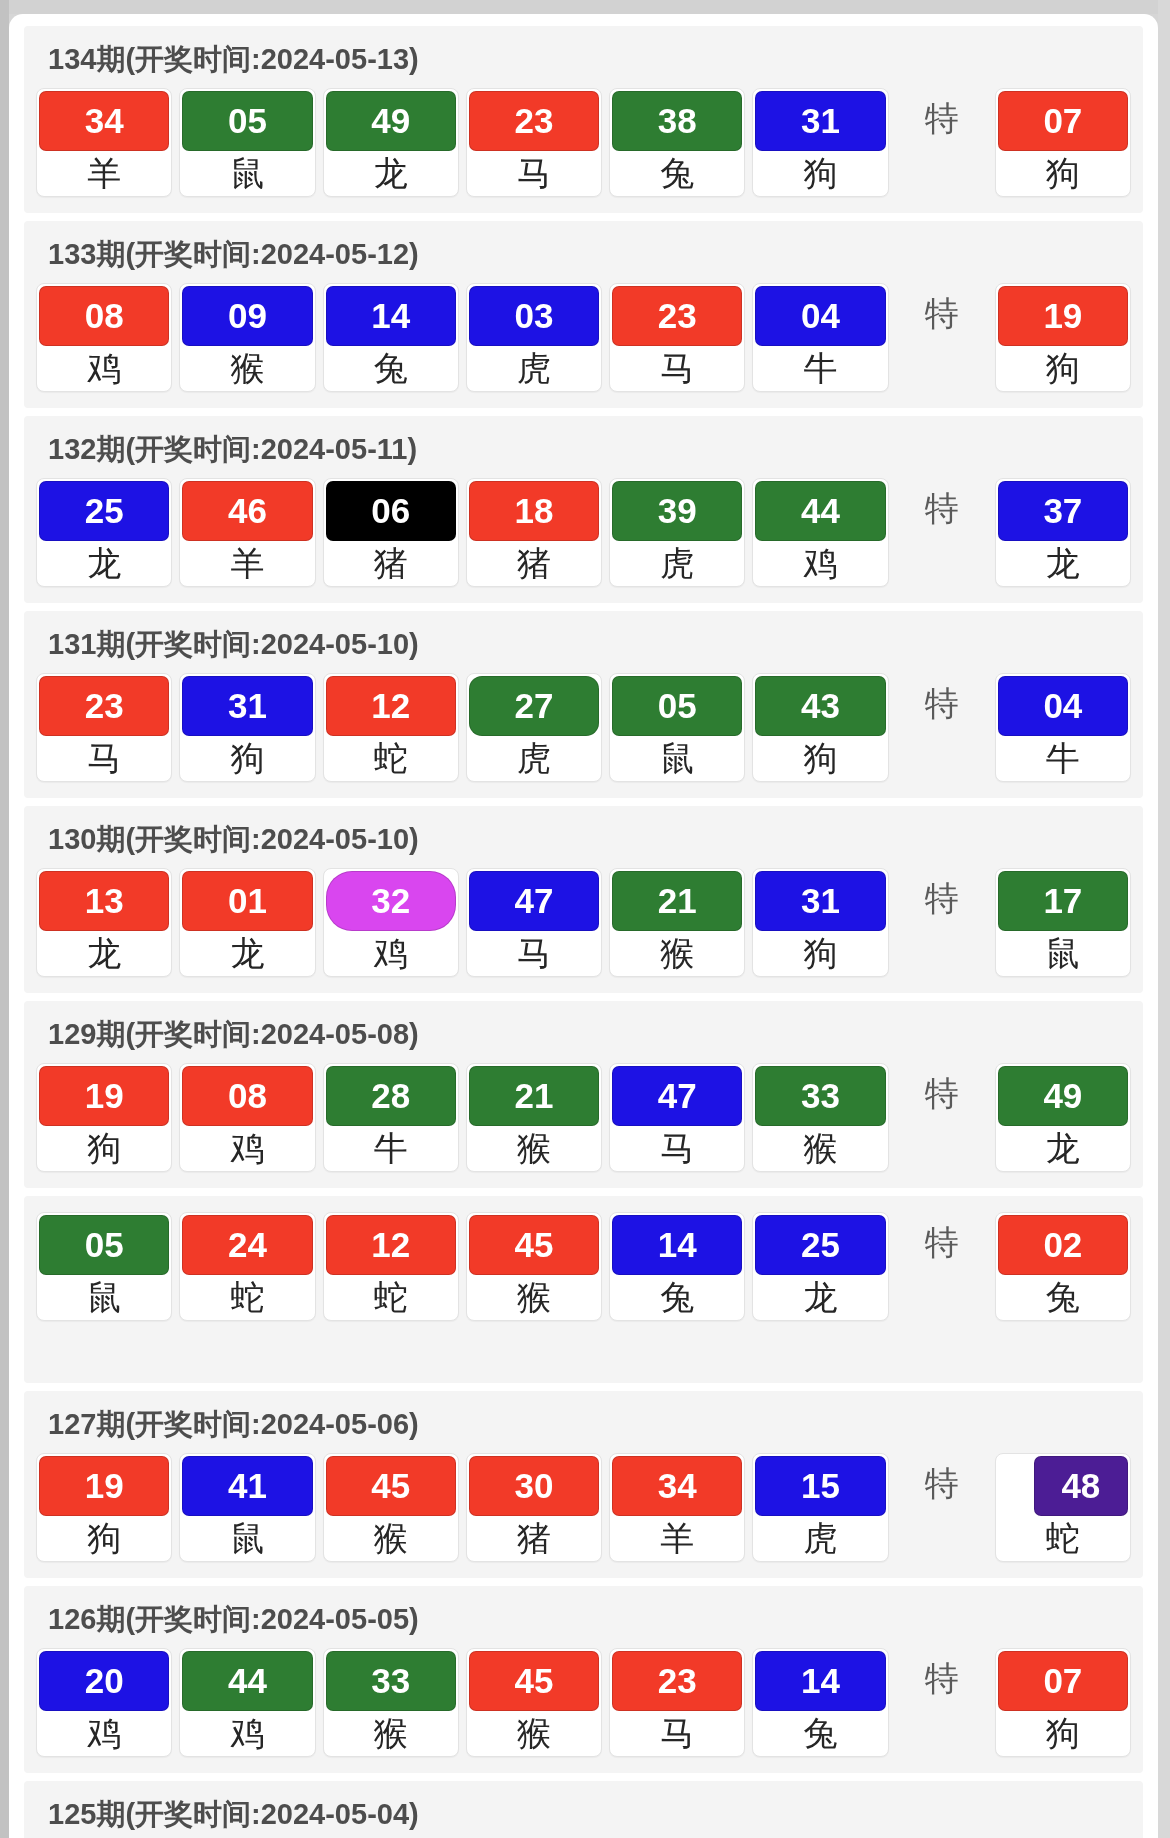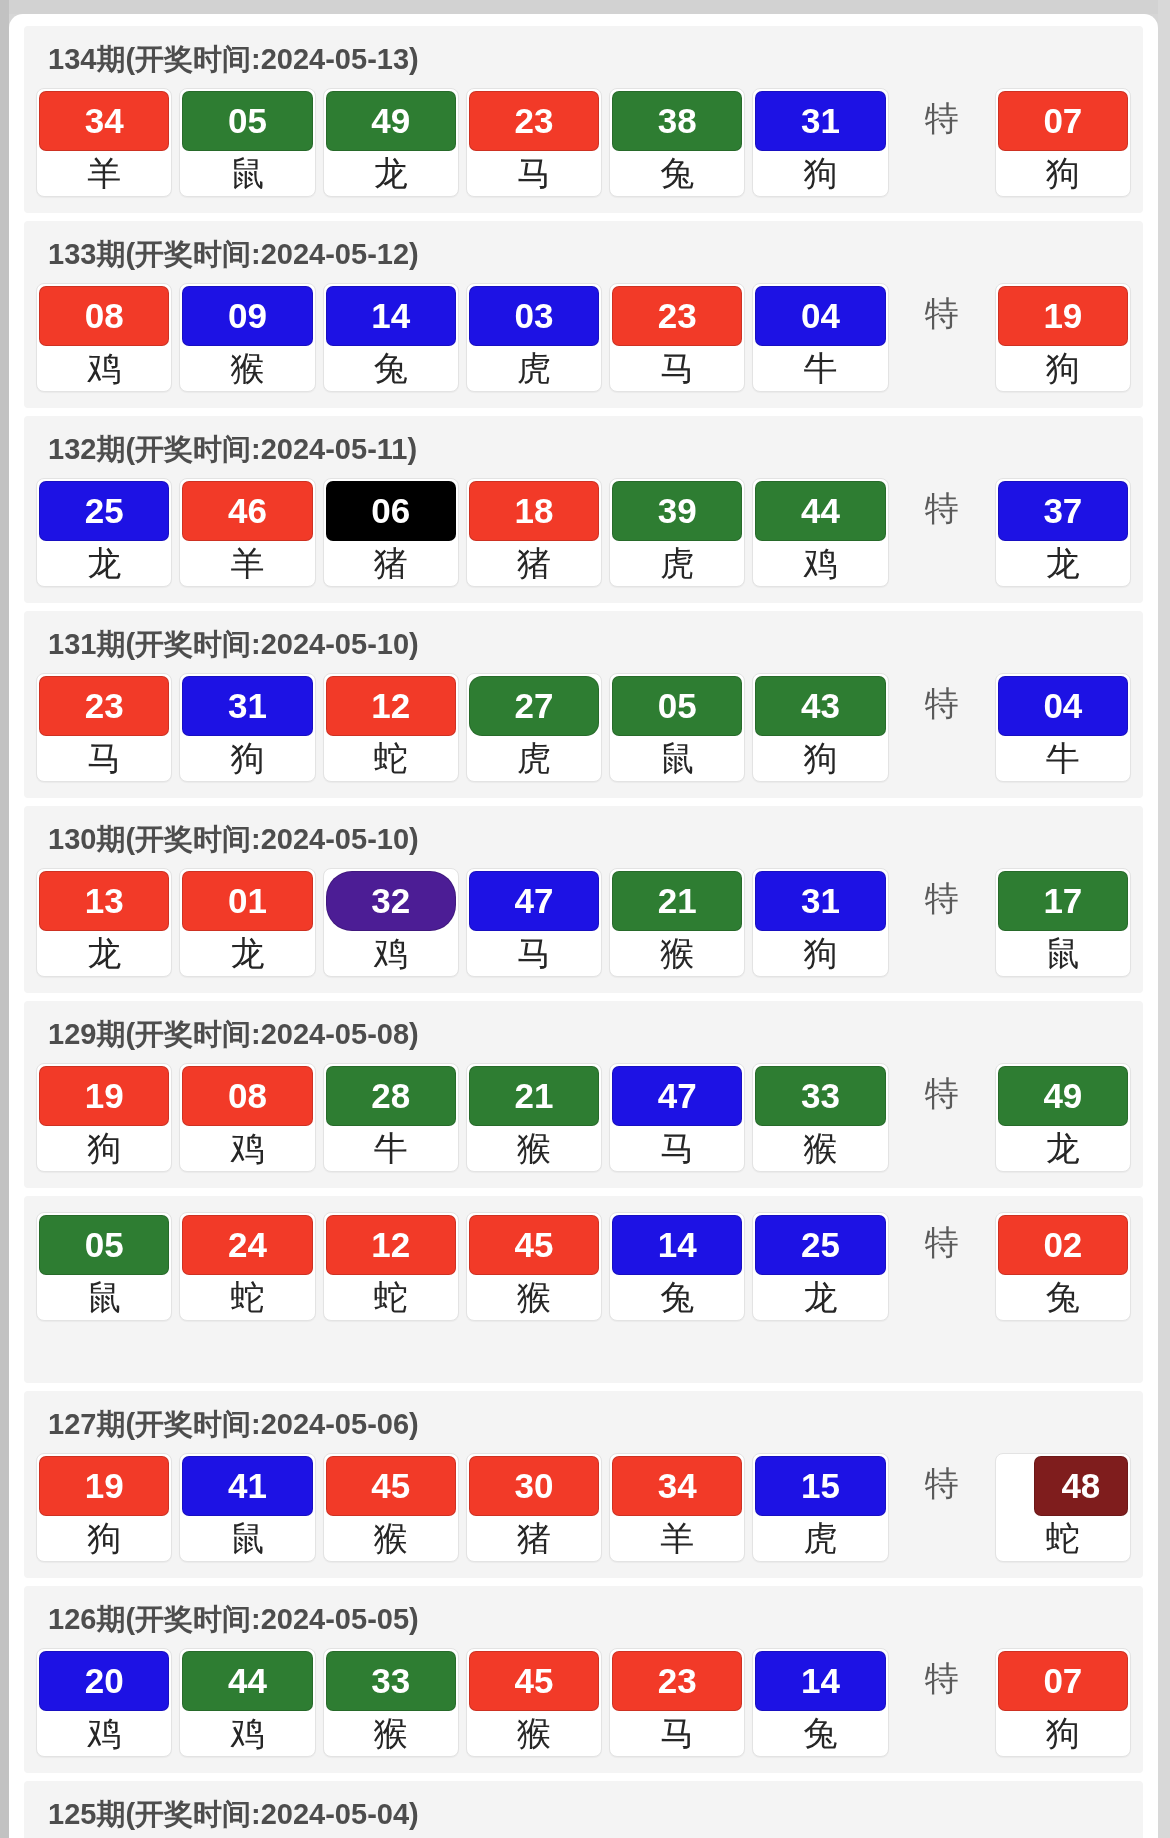--- a/index.html
+++ b/index.html
@@ -235,21 +235,21 @@
     <div class="ball" style="background: rgb(242, 58, 40);">13</div>
     <div class="zodiac">龙</div>
   </div>
 
   <div class="cell">
     <div class="ball" style="background: rgb(242, 58, 40);">01</div>
     <div class="zodiac">龙</div>
   </div>
 
   <div class="cell">
-    <div class="ball" style="background: #4c1d95; border-radius: 26px;">32</div>
+    <div class="ball" style="background: #d946ef; border-radius: 26px;">32</div>
     <div class="zodiac">鸡</div>
   </div>
 
   <div class="cell">
     <div class="ball" style="background: rgb(29, 18, 228);">47</div>
     <div class="zodiac">马</div>
   </div>
 
   <div class="cell">
     <div class="ball" style="background: rgb(46, 125, 50);">21</div>
@@ -381,21 +381,21 @@
     <div class="zodiac">羊</div>
   </div>
 
   <div class="cell">
     <div class="ball" style="background: rgb(29, 18, 228);">15</div>
     <div class="zodiac">虎</div>
   </div>
 <div class="special-marker">特</div>
 
   <div class="cell">
-    <div class="ball" style="background: #7f1d1d; margin-left: 36px;">48</div>
+    <div class="ball" style="background: #4c1d95; margin-left: 36px;">48</div>
     <div class="zodiac">蛇</div>
   </div>
 </div>
   </div>
 
   <div class="period">
     <div class="period-title">126期(开奖时间:2024-05-05)</div>
     <div class="row">
 
   <div class="cell">

